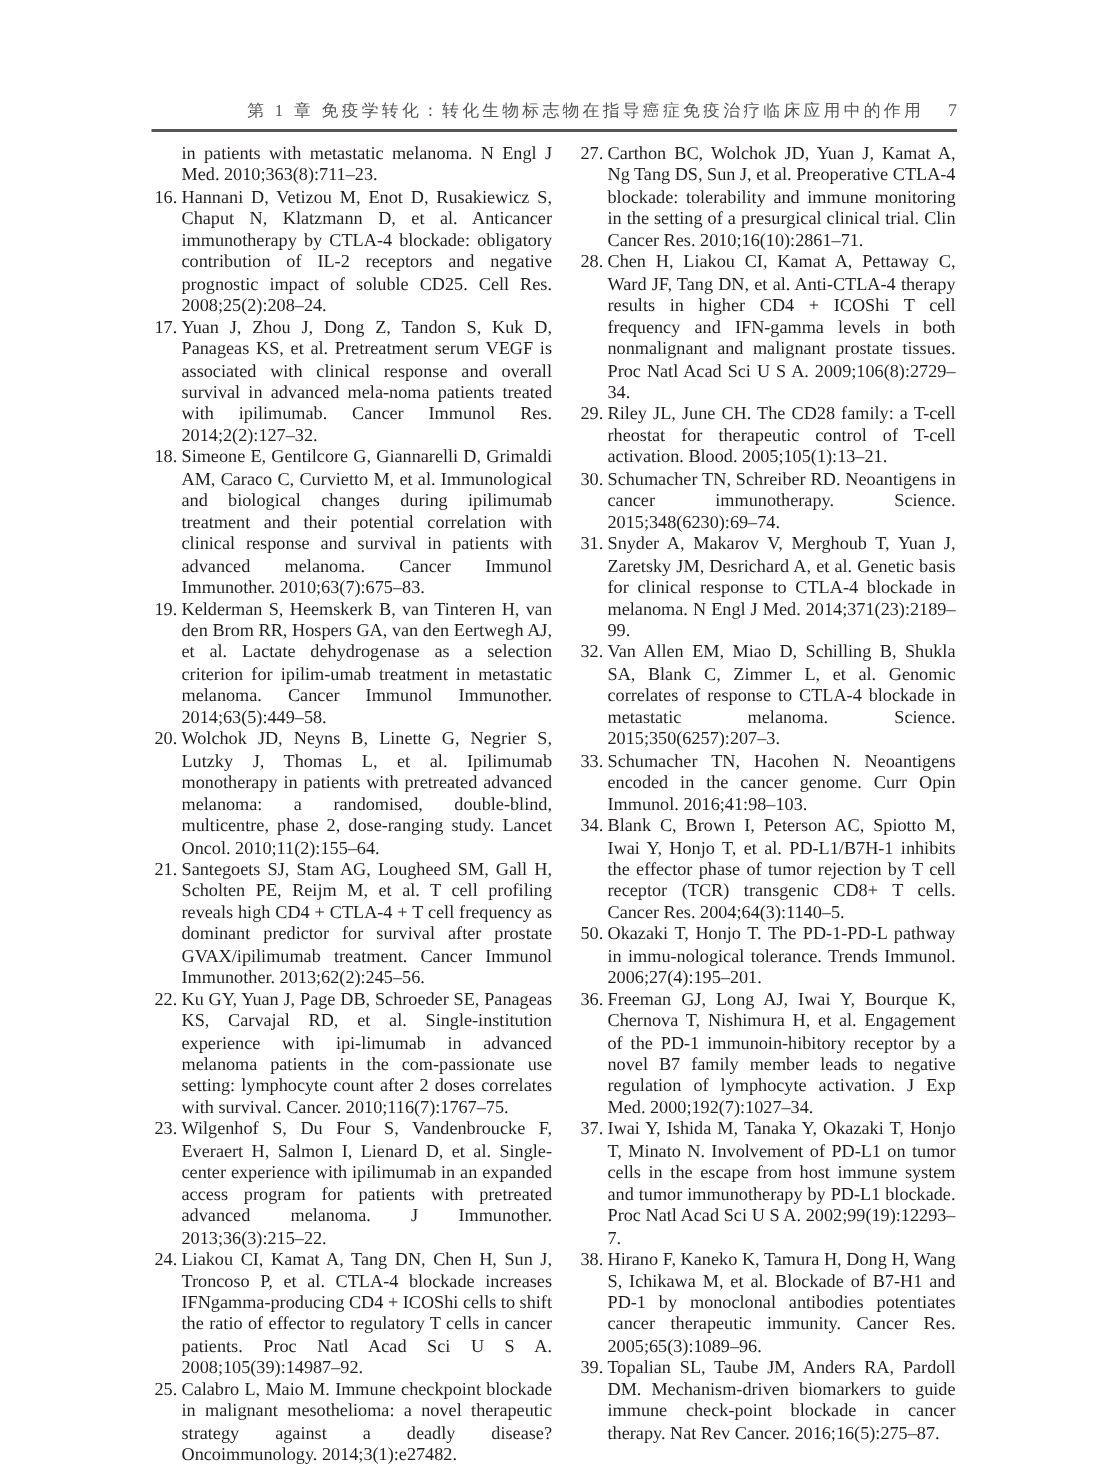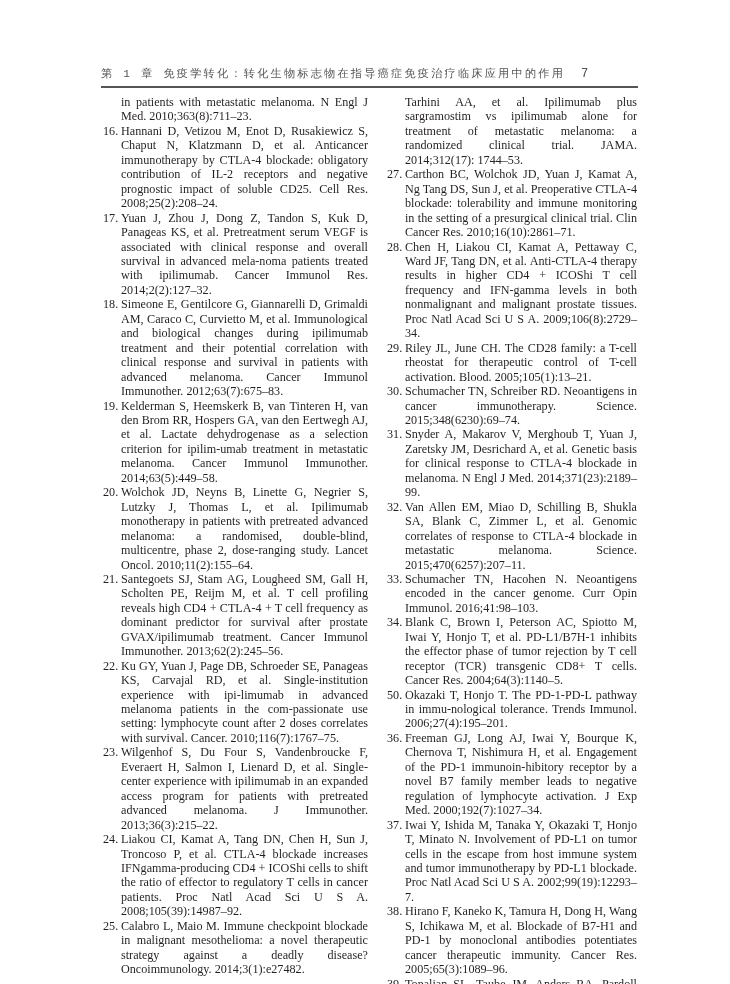--- a/index.html
+++ b/index.html
@@ -1,20 +1,20 @@
 <!DOCTYPE html>
 <html><head>
   <meta charset="utf-8">
   <style>
     html, body { margin: 0; padding: 0; background: #ffffff; }
     body { width: 730px; height: 984px; position: relative; overflow: hidden;
            font-family: "Liberation Serif", "DejaVu Serif", serif; color: #231f20; }
     .running-head { position: absolute; left: 101px; top: 66px; width: 537px; height: 18px;
-                    font-family: Liberation Mono, monospace; font-size: 11.2px; color: #555; letter-spacing: 2.2px;
-                    white-space: nowrap; }
+                    font-family: Liberation Serif, serif; font-size: 11.2px; color: #555; letter-spacing: 2.2px;
+                    text-align: right; white-space: nowrap; }
     .running-head .chap { letter-spacing: 2.2px; }
     .running-head .pgno { display: inline-block; margin-left: 16px; letter-spacing: 0; font-size: 12px; }
     .rule { position: absolute; left: 101px; top: 86px; width: 537px; height: 1.5px; background: #555; }
     .col { position: absolute; top: 95px; font-size: 12.15px; line-height: 14.45px; }
     .col.left { left: 103px; width: 265px; }
     .col.right { left: 387px; width: 250px; }
     .ref { position: relative; padding-left: 18px; text-align: justify; margin: 0; }
     .ref .num { position: absolute; left: 0; top: 0; }
   </style>
 </head>
@@ -22,37 +22,36 @@
 
 <div class="running-head">
   <span class="chap">第 1 章   免疫学转化：转化生物标志物在指导癌症免疫治疗临床应用中的作用</span><span class="pgno">7</span>
 </div>
 <div class="rule"></div>
 
 <div class="col left" id="col-left">
     <p class="ref"><span class="num"></span><span>in patients with metastatic melanoma. N Engl J Med. 2010;363(8):711–23.</span></p>
     <p class="ref"><span class="num">16.</span><span>Hannani D, Vetizou M, Enot D, Rusakiewicz S, Chaput N, Klatzmann D, et al. Anticancer immunotherapy by CTLA-4 blockade: obligatory contribution of IL-2 receptors and negative prognostic impact of soluble CD25. Cell Res. 2008;25(2):208–24.</span></p>
     <p class="ref"><span class="num">17.</span><span>Yuan J, Zhou J, Dong Z, Tandon S, Kuk D, Panageas KS, et al. Pretreatment serum VEGF is associated with clinical response and overall survival in advanced mela-noma patients treated with ipilimumab. Cancer Immunol Res. 2014;2(2):127–32.</span></p>
-    <p class="ref"><span class="num">18.</span><span>Simeone E, Gentilcore G, Giannarelli D, Grimaldi AM, Caraco C, Curvietto M, et al. Immunological and biological changes during ipilimumab treatment and their potential correlation with clinical response and survival in patients with advanced melanoma. Cancer Immunol Immunother. 2012;63(7):675–83.</span></p>
+    <p class="ref"><span class="num">18.</span><span>Simeone E, Gentilcore G, Giannarelli D, Grimaldi AM, Caraco C, Curvietto M, et al. Immunological and biological changes during ipilimumab treatment and their potential correlation with clinical response and survival in patients with advanced melanoma. Cancer Immunol Immunother. 2010;63(7):675–83.</span></p>
     <p class="ref"><span class="num">19.</span><span>Kelderman S, Heemskerk B, van Tinteren H, van den Brom RR, Hospers GA, van den Eertwegh AJ, et al. Lactate dehydrogenase as a selection criterion for ipilim-umab treatment in metastatic melanoma. Cancer Immunol Immunother. 2014;63(5):449–58.</span></p>
     <p class="ref"><span class="num">20.</span><span>Wolchok JD, Neyns B, Linette G, Negrier S, Lutzky J, Thomas L, et al. Ipilimumab monotherapy in patients with pretreated advanced melanoma: a randomised, double-blind, multicentre, phase 2, dose-ranging study. Lancet Oncol. 2010;11(2):155–64.</span></p>
     <p class="ref"><span class="num">21.</span><span>Santegoets SJ, Stam AG, Lougheed SM, Gall H, Scholten PE, Reijm M, et al. T cell profiling reveals high CD4 + CTLA-4 + T cell frequency as dominant predictor for survival after prostate GVAX/ipilimumab treatment. Cancer Immunol Immunother. 2013;62(2):245–56.</span></p>
     <p class="ref"><span class="num">22.</span><span>Ku GY, Yuan J, Page DB, Schroeder SE, Panageas KS, Carvajal RD, et al. Single-institution experience with ipi-limumab in advanced melanoma patients in the com-passionate use setting: lymphocyte count after 2 doses correlates with survival. Cancer. 2010;116(7):1767–75.</span></p>
     <p class="ref"><span class="num">23.</span><span>Wilgenhof S, Du Four S, Vandenbroucke F, Everaert H, Salmon I, Lienard D, et al. Single-center experience with ipilimumab in an expanded access program for patients with pretreated advanced melanoma. J Immunother. 2013;36(3):215–22.</span></p>
     <p class="ref"><span class="num">24.</span><span>Liakou CI, Kamat A, Tang DN, Chen H, Sun J, Troncoso P, et al. CTLA-4 blockade increases IFNgamma-producing CD4 + ICOShi cells to shift the ratio of effector to regulatory T cells in cancer patients. Proc Natl Acad Sci U S A. 2008;105(39):14987–92.</span></p>
     <p class="ref"><span class="num">25.</span><span>Calabro L, Maio M. Immune checkpoint blockade in malignant mesothelioma: a novel therapeutic strategy against a deadly disease? Oncoimmunology. 2014;3(1):e27482.</span></p>
   </div>
 <div class="col right" id="col-right">
-    <p class="ref"><span class="num"></span><span>Tarhini AA, et al. Ipilimumab plus sargramostim vs ipilimumab alone for treatment of metastatic melanoma: a randomized clinical trial. JAMA. 2014;312(17): 1744–53.</span></p>
     <p class="ref"><span class="num">27.</span><span>Carthon BC, Wolchok JD, Yuan J, Kamat A, Ng Tang DS, Sun J, et al. Preoperative CTLA-4 blockade: tolerability and immune monitoring in the setting of a presurgical clinical trial. Clin Cancer Res. 2010;16(10):2861–71.</span></p>
     <p class="ref"><span class="num">28.</span><span>Chen H, Liakou CI, Kamat A, Pettaway C, Ward JF, Tang DN, et al. Anti-CTLA-4 therapy results in higher CD4 + ICOShi T cell frequency and IFN-gamma levels in both nonmalignant and malignant prostate tissues. Proc Natl Acad Sci U S A. 2009;106(8):2729–34.</span></p>
     <p class="ref"><span class="num">29.</span><span>Riley JL, June CH. The CD28 family: a T-cell rheostat for therapeutic control of T-cell activation. Blood. 2005;105(1):13–21.</span></p>
     <p class="ref"><span class="num">30.</span><span>Schumacher TN, Schreiber RD. Neoantigens in cancer immunotherapy. Science. 2015;348(6230):69–74.</span></p>
     <p class="ref"><span class="num">31.</span><span>Snyder A, Makarov V, Merghoub T, Yuan J, Zaretsky JM, Desrichard A, et al. Genetic basis for clinical response to CTLA-4 blockade in melanoma. N Engl J Med. 2014;371(23):2189–99.</span></p>
-    <p class="ref"><span class="num">32.</span><span>Van Allen EM, Miao D, Schilling B, Shukla SA, Blank C, Zimmer L, et al. Genomic correlates of response to CTLA-4 blockade in metastatic melanoma. Science. 2015;470(6257):207–11.</span></p>
+    <p class="ref"><span class="num">32.</span><span>Van Allen EM, Miao D, Schilling B, Shukla SA, Blank C, Zimmer L, et al. Genomic correlates of response to CTLA-4 blockade in metastatic melanoma. Science. 2015;350(6257):207–3.</span></p>
     <p class="ref"><span class="num">33.</span><span>Schumacher TN, Hacohen N. Neoantigens encoded in the cancer genome. Curr Opin Immunol. 2016;41:98–103.</span></p>
     <p class="ref"><span class="num">34.</span><span>Blank C, Brown I, Peterson AC, Spiotto M, Iwai Y, Honjo T, et al. PD-L1/B7H-1 inhibits the effector phase of tumor rejection by T cell receptor (TCR) transgenic CD8+ T cells. Cancer Res. 2004;64(3):1140–5.</span></p>
     <p class="ref"><span class="num">50.</span><span>Okazaki T, Honjo T. The PD-1-PD-L pathway in immu-nological tolerance. Trends Immunol. 2006;27(4):195–201.</span></p>
     <p class="ref"><span class="num">36.</span><span>Freeman GJ, Long AJ, Iwai Y, Bourque K, Chernova T, Nishimura H, et al. Engagement of the PD-1 immunoin-hibitory receptor by a novel B7 family member leads to negative regulation of lymphocyte activation. J Exp Med. 2000;192(7):1027–34.</span></p>
     <p class="ref"><span class="num">37.</span><span>Iwai Y, Ishida M, Tanaka Y, Okazaki T, Honjo T, Minato N. Involvement of PD-L1 on tumor cells in the escape from host immune system and tumor immunotherapy by PD-L1 blockade. Proc Natl Acad Sci U S A. 2002;99(19):12293–7.</span></p>
     <p class="ref"><span class="num">38.</span><span>Hirano F, Kaneko K, Tamura H, Dong H, Wang S, Ichikawa M, et al. Blockade of B7-H1 and PD-1 by monoclonal antibodies potentiates cancer therapeutic immunity. Cancer Res. 2005;65(3):1089–96.</span></p>
     <p class="ref"><span class="num">39.</span><span>Topalian SL, Taube JM, Anders RA, Pardoll DM. Mechanism-driven biomarkers to guide immune check-point blockade in cancer therapy. Nat Rev Cancer. 2016;16(5):275–87.</span></p>
   </div>
 
 </body></html>

